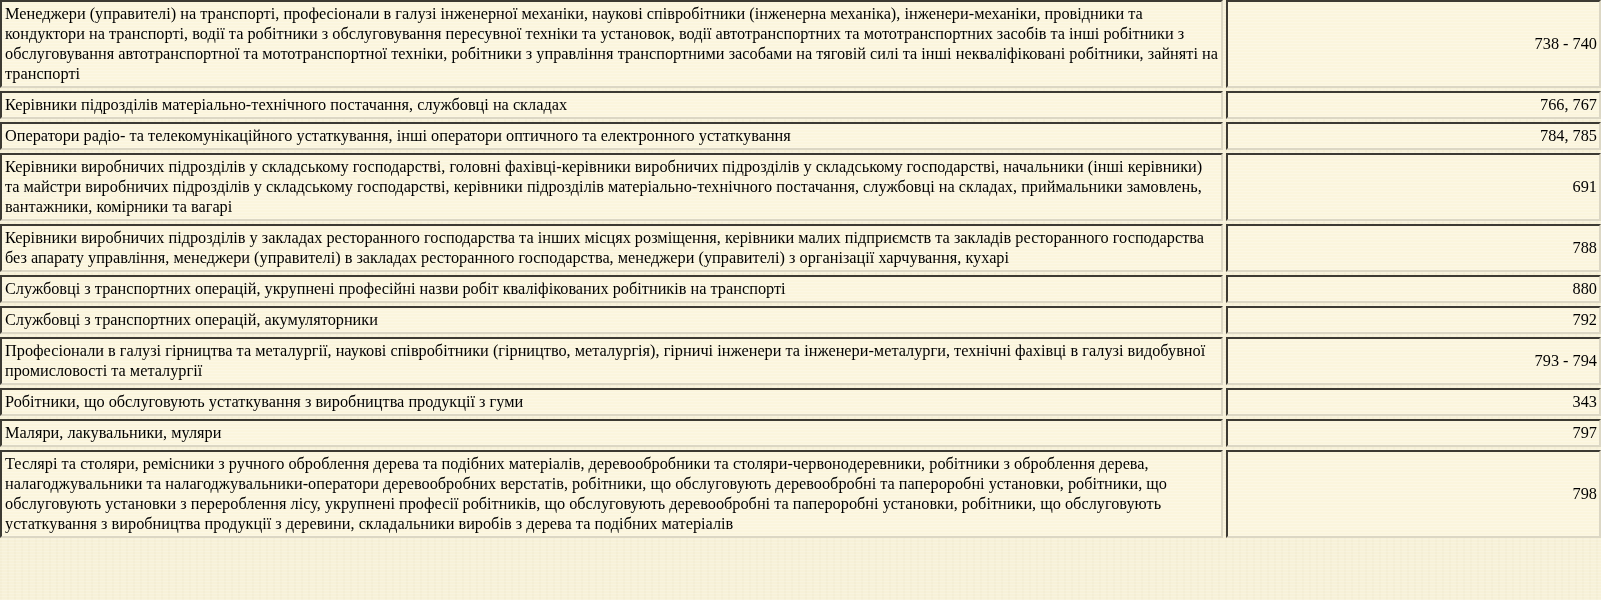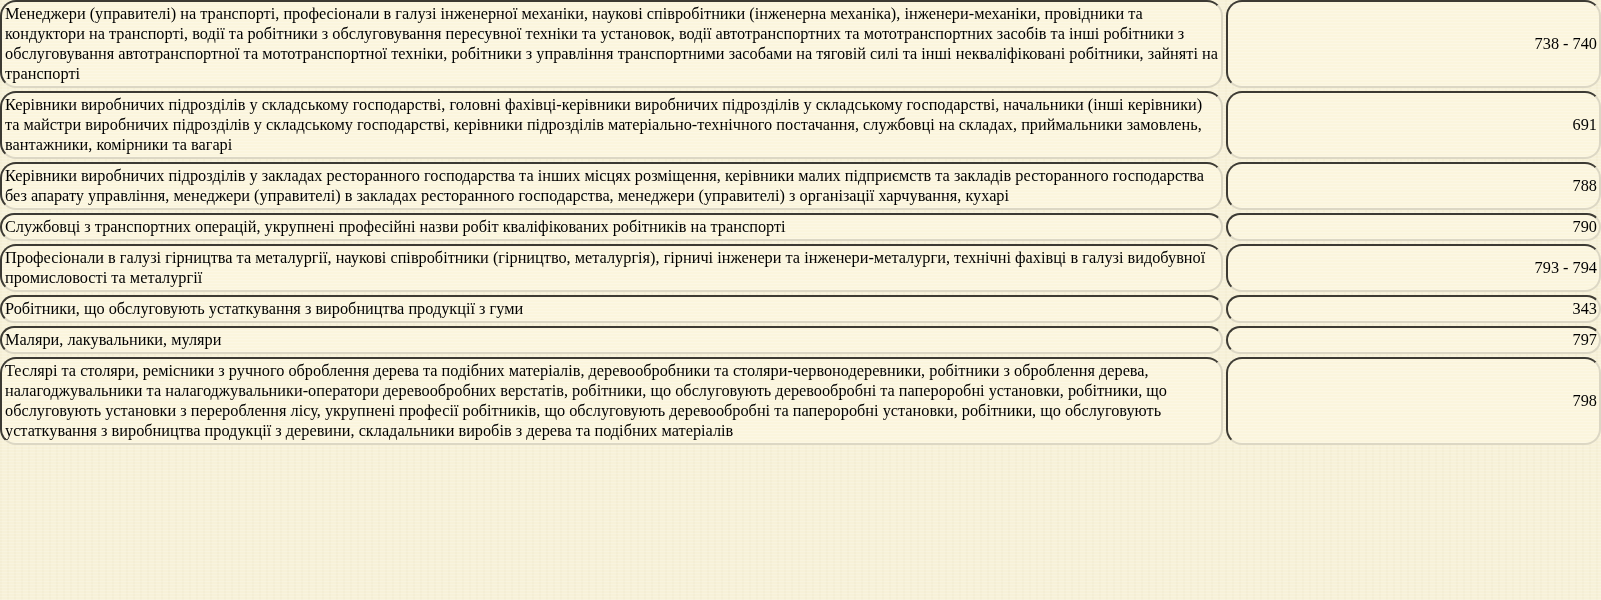--- a/index.html
+++ b/index.html
@@ -27,51 +27,62 @@
       border-left: 2px solid #3c3a33;
       border-bottom: 2px solid #dcd7c4;
       border-right: 2px solid #dcd7c4;
       background: #fbf5dd;
       background-image:
         repeating-linear-gradient(0deg, rgba(255,255,255,0.22) 0px, rgba(255,255,255,0.22) 1px, transparent 1px, transparent 3px);
       font-size: 16.3px;
       line-height: 20px;
       vertical-align: middle;
       padding: 2px 2px 2px 3px;
-      border-radius: 16px;
     }
     td.col-name {
       width: 1214px;
       text-align: left;
     }
     td.col-code {
       text-align: right;
       font-size: 17px;
     }
   </style>
 </head>
 <body>
 
 <table class="occ-table">
   <tbody>
     <tr>
       <td class="col-name" style="height:80px">Менеджери (управителі) на транспорті, професіонали в галузі інженерної механіки, наукові співробітники (інженерна механіка), інженери-механіки, провідники та кондуктори на транспорті, водії та робітники з обслуговування пересувної техніки та установок, водії автотранспортних та мототранспортних засобів та інші робітники з обслуговування автотранспортної та мототранспортної техніки, робітники з управління транспортними засобами на тяговій силі та інші некваліфіковані робітники, зайняті на транспорті</td>
       <td class="col-code">738 - 740</td>
     </tr>
     <tr>
+      <td class="col-name">Керівники підрозділів матеріально-технічного постачання, службовці на складах</td>
+      <td class="col-code">766, 767</td>
+    </tr>
+    <tr>
+      <td class="col-name">Оператори радіо- та телекомунікаційного устаткування, інші оператори оптичного та електронного устаткування</td>
+      <td class="col-code">784, 785</td>
+    </tr>
+    <tr>
       <td class="col-name">Керівники виробничих підрозділів у складському господарстві, головні фахівці-керівники виробничих підрозділів у складському господарстві, начальники (інші керівники) та майстри виробничих підрозділів у складському господарстві, керівники підрозділів матеріально-технічного постачання, службовці на складах, приймальники замовлень, вантажники, комірники та вагарі</td>
       <td class="col-code">691</td>
     </tr>
     <tr>
       <td class="col-name">Керівники виробничих підрозділів у закладах ресторанного господарства та інших місцях розміщення, керівники малих підприємств та закладів ресторанного господарства без апарату управління, менеджери (управителі) в закладах ресторанного господарства, менеджери (управителі) з організації харчування, кухарі</td>
       <td class="col-code">788</td>
     </tr>
     <tr>
       <td class="col-name">Службовці з транспортних операцій, укрупнені професійні назви робіт кваліфікованих робітників на транспорті</td>
-      <td class="col-code">790</td>
+      <td class="col-code">880</td>
+    </tr>
+    <tr>
+      <td class="col-name">Службовці з транспортних операцій, акумуляторники</td>
+      <td class="col-code">792</td>
     </tr>
     <tr>
       <td class="col-name">Професіонали в галузі гірництва та металургії, наукові співробітники (гірництво, металургія), гірничі інженери та інженери-металурги, технічні фахівці в галузі видобувної промисловості та металургії</td>
       <td class="col-code">793 - 794</td>
     </tr>
     <tr>
       <td class="col-name">Робітники, що обслуговують устаткування з виробництва продукції з гуми</td>
       <td class="col-code">343</td>
     </tr>
     <tr>

